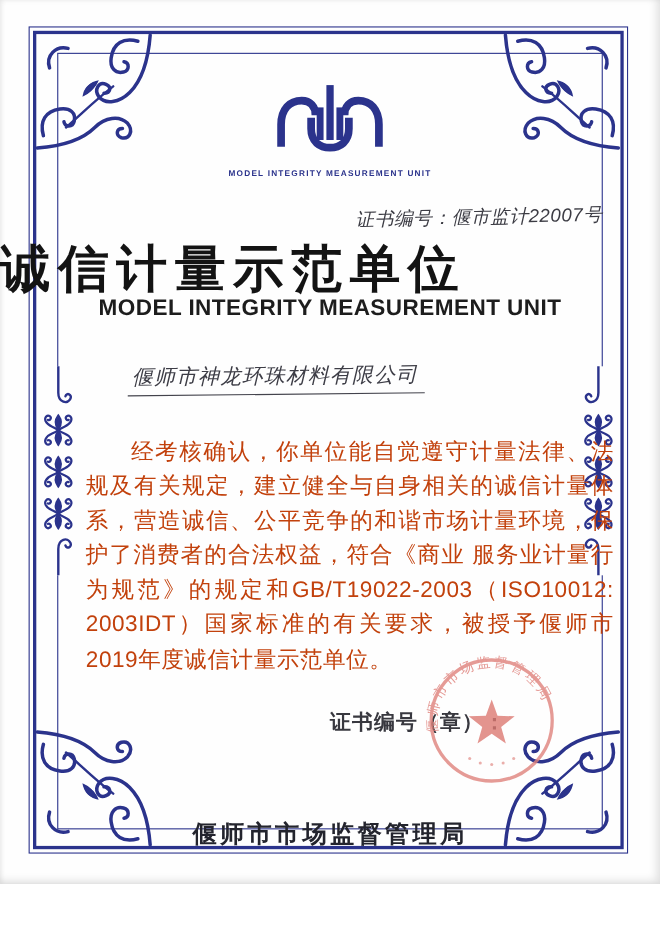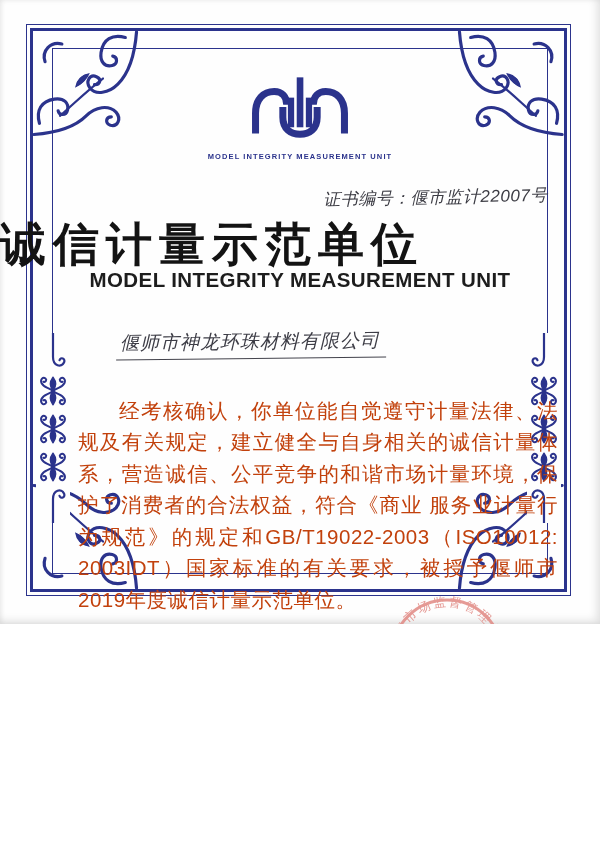--- a/index.html
+++ b/index.html
@@ -1,17 +1,17 @@
 <!DOCTYPE html>
 <html><head>
 <meta charset="utf-8">
 <style>
   html,body{margin:0;padding:0;background:#ffffff;}
   .page{
-    position:relative;width:600px;height:624px;background:#fefefe;overflow:hidden;
+    position:relative;width:600px;height:804px;background:#fefefe;overflow:hidden;
     font-family:"Liberation Sans","DejaVu Sans",sans-serif;
     box-shadow:inset -3px -3px 8px rgba(0,0,0,.12), inset 2px 0 4px rgba(0,0,0,.05);
   }
   
   .frame{position:absolute;pointer-events:none;}
   .frame-outer{inset:24px 29px 28px 26px;border:1.5px solid #2b338c;}
   .frame-main {inset:28px 33px 32px 30px;border:3px solid #2b338c;}
   .frame-inner{inset:48px 52px 50px 52px;border:1.5px solid #2b338c;}
   
   .corner{position:absolute;width:112px;height:112px;}

